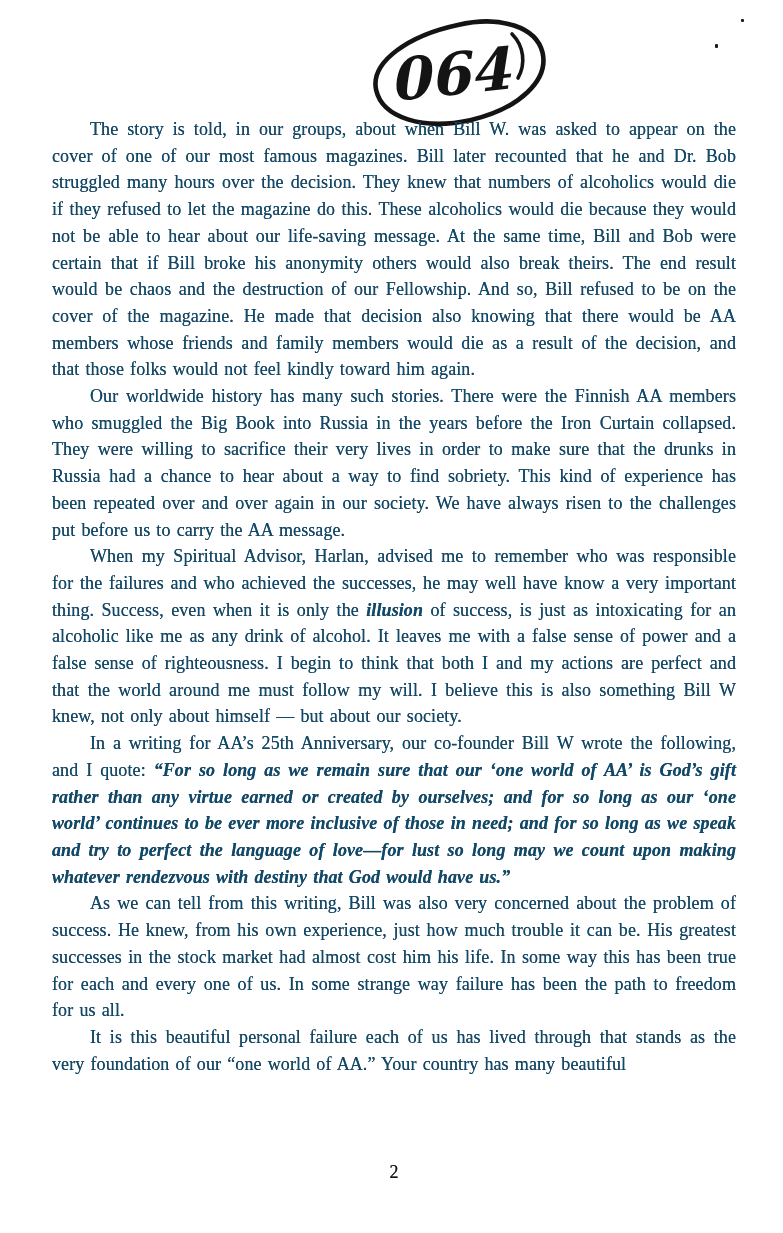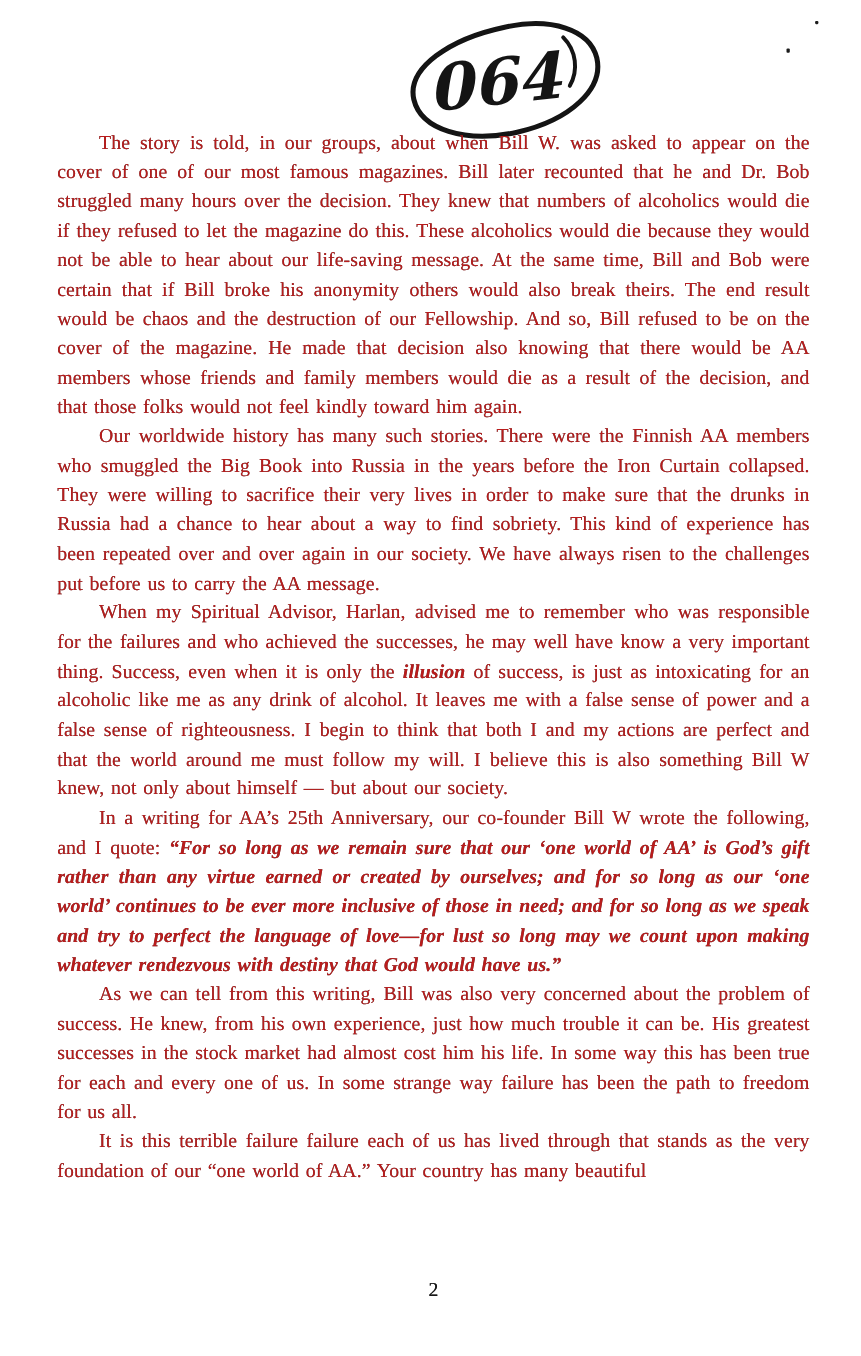--- a/index.html
+++ b/index.html
@@ -17,21 +17,21 @@
   .scan-page {
     position: absolute;
     inset: 0;
     background: #ffffff;
   }
   .text-block {
     position: absolute;
     left: 52px;
     top: 116px;
     width: 684px;
-    color: #b91c1c;
+    color: #0c4a6e;
     font-size: 18px;
     line-height: 26.7px;
     text-align: justify;
     letter-spacing: 0.1px;
     word-spacing: 1.5px;
     text-shadow: 0 0 0.45px rgba(20,20,20,0.75);
   }
   .para {
     margin: 0;
     text-indent: 38px;
@@ -88,18 +88,18 @@
 
   <div class="speck speck-1"></div>
   <div class="speck speck-2"></div>
 
   <div class="text-block">
       <p class="para"><span>The story is told, in our groups, about when Bill W. was asked to appear on the cover of one of our most famous magazines. Bill later recounted that he and Dr. Bob struggled many hours over the decision. They knew that numbers of alcoholics would die if they refused to let the magazine do this. These alcoholics would die because they would not be able to hear about our life-saving message. At the same time, Bill and Bob were certain that if Bill broke his anonymity others would also break theirs. The end result would be chaos and the destruction of our Fellowship. And so, Bill refused to be on the cover of the magazine. He made that decision also knowing that there would be AA members whose friends and family members would die as a result of the decision, and that those folks would not feel kindly toward him again.</span></p>
       <p class="para"><span>Our worldwide history has many such stories. There were the Finnish AA members who smuggled the Big Book into Russia in the years before the Iron Curtain collapsed. They were willing to sacrifice their very lives in order to make sure that the drunks in Russia had a chance to hear about a way to find sobriety. This kind of experience has been repeated over and over again in our society. We have always risen to the challenges put before us to carry the AA message.</span></p>
       <p class="para"><span>When my Spiritual Advisor, Harlan, advised me to remember who was responsible for the failures and who achieved the successes, he may well have know a very important thing. Success, even when it is only the </span><span class="it">illusion</span><span> of success, is just as intoxicating for an alcoholic like me as any drink of alcohol. It leaves me with a false sense of power and a false sense of righteousness. I begin to think that both I and my actions are perfect and that the world around me must follow my will. I believe this is also something Bill W knew, not only about himself — but about our society.</span></p>
       <p class="para"><span>In a writing for AA’s 25th Anniversary, our co-founder Bill W wrote the following, and I quote: </span><span class="it">“For so long as we remain sure that our ‘one world of AA’ is God’s gift rather than any virtue earned or created by ourselves; and for so long as our ‘one world’ continues to be ever more inclusive of those in need; and for so long as we speak and try to perfect the language of love—for lust so long may we count upon making whatever rendezvous with destiny that God would have us.”</span></p>
       <p class="para"><span>As we can tell from this writing, Bill was also very concerned about the problem of success. He knew, from his own experience, just how much trouble it can be. His greatest successes in the stock market had almost cost him his life. In some way this has been true for each and every one of us. In some strange way failure has been the path to freedom for us all.</span></p>
-      <p class="para"><span>It is this terrible failure failure each of us has lived through that stands as the very foundation of our “one world of AA.” Your country has many beautiful</span></p>
+      <p class="para"><span>It is this beautiful personal failure each of us has lived through that stands as the very foundation of our “one world of AA.” Your country has many beautiful</span></p>
     </div>
 
   <div class="page-number">2</div>
 
 </div>
 
 </body></html>

